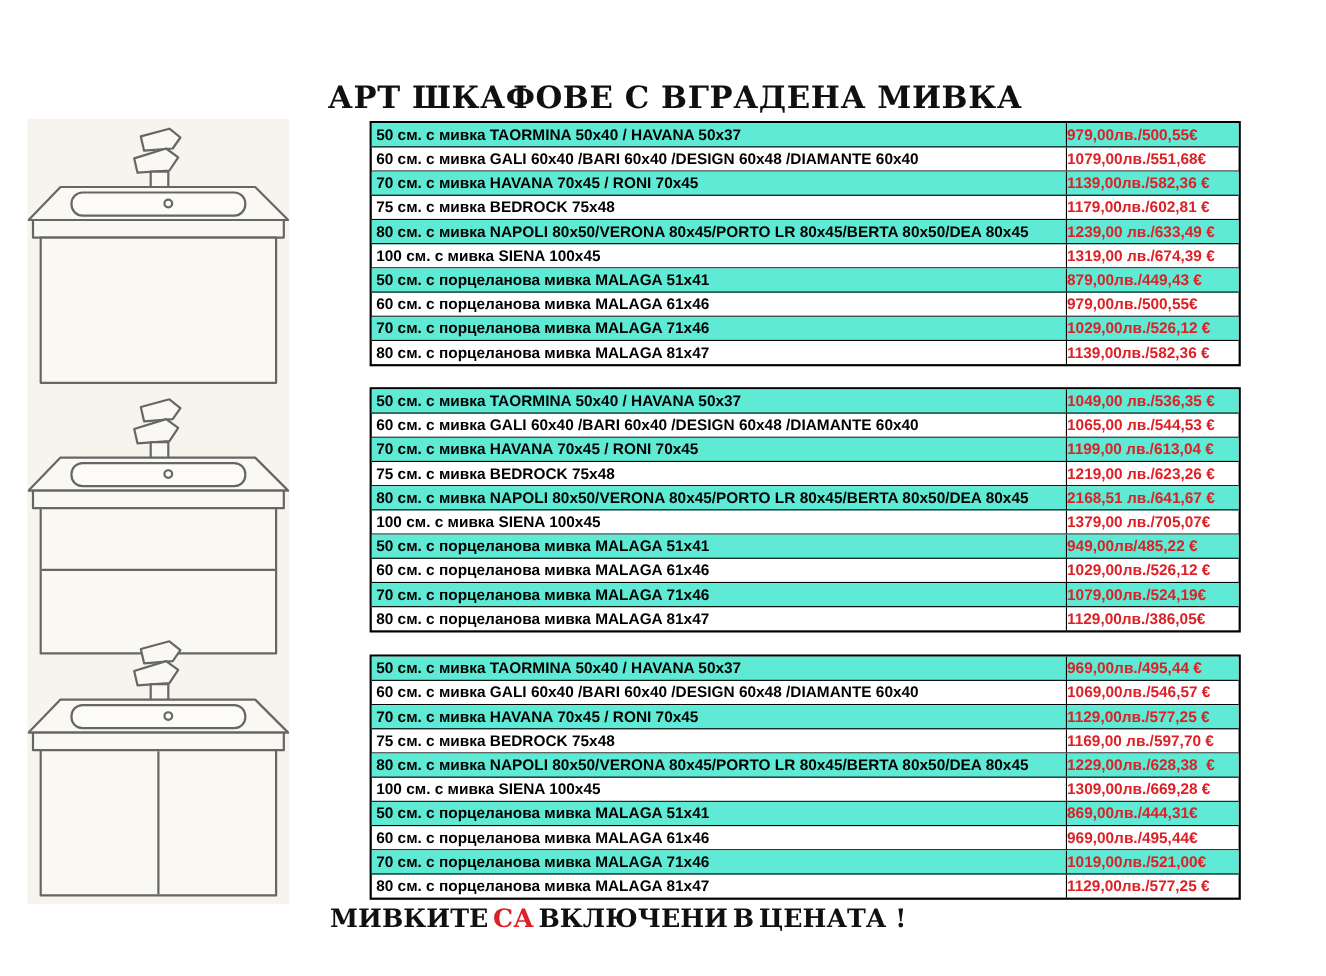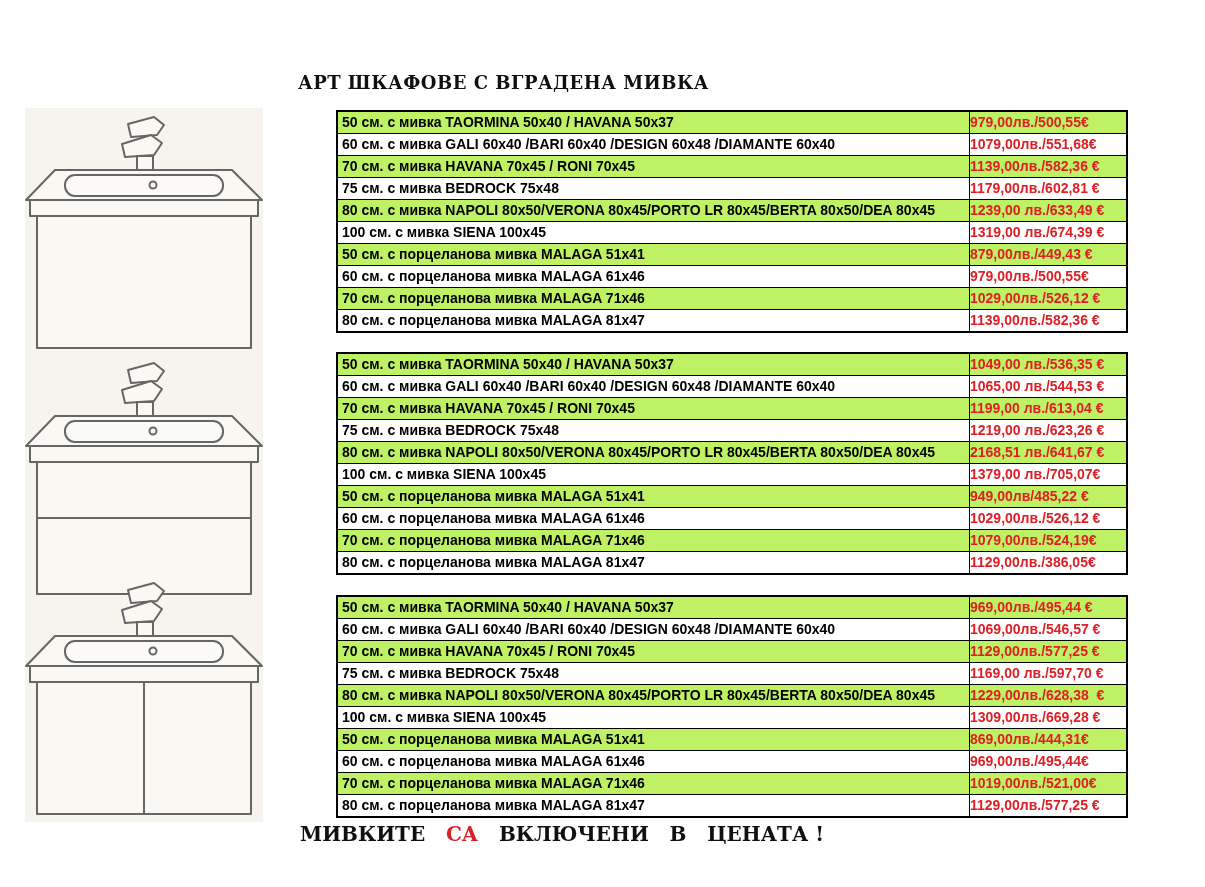--- a/index.html
+++ b/index.html
@@ -17,47 +17,47 @@
   }
   .cab { position:absolute; left:0; }
   .cab1 { top:4px; }
   .cab2 { top:250px; }
   .cab3 { top:470px; }
 
   
   .title {
     position:absolute; left:298px; top:72px; margin:0;
     font-family:"DejaVu Serif", serif; font-weight:bold;
-    font-size:18px; letter-spacing:0.5px; color:#101010; white-space:pre;
+    font-size:28px; letter-spacing:0.5px; color:#101010; white-space:pre;
   }
 
   
   .ptable {
     position:absolute; left:336px; width:792px;
     border:2px solid #000; background:#ffffff; box-sizing:border-box;
   }
   .t1 { top:110px; }
   .t2 { top:352px; }
   .t3 { top:595px; }
   .row { display:flex; height:21px; border-bottom:1px solid #000; }
   .row:last-child { border-bottom:none;border-radius:10px; }
-  .row.shade { background:#bef264; }
+  .row.shade { background:#5eead4; }
   .cell {
     box-sizing:border-box; line-height:21px; font-size:14px; font-weight:bold;
     white-space:pre; overflow:hidden;
   }
   .desc { width:632px; border-right:1px solid #000; padding-left:4px; color:#000; }
   .price { width:155px; padding-right:5px; color:#dd2026; }
 
   
   .footer {
     position:absolute; left:300px; top:822px; width:524px;
     display:flex; justify-content:space-between;
     font-family:"DejaVu Serif", serif; font-weight:bold;
-    font-size:20px; color:#101010; white-space:pre;
+    font-size:23px; color:#101010; white-space:pre;
   }
   .footer .red { color:#dd2026; }
 </style>
 </head>
 <body>
 
 <div class="page">
 
   <div class="panel">
 

